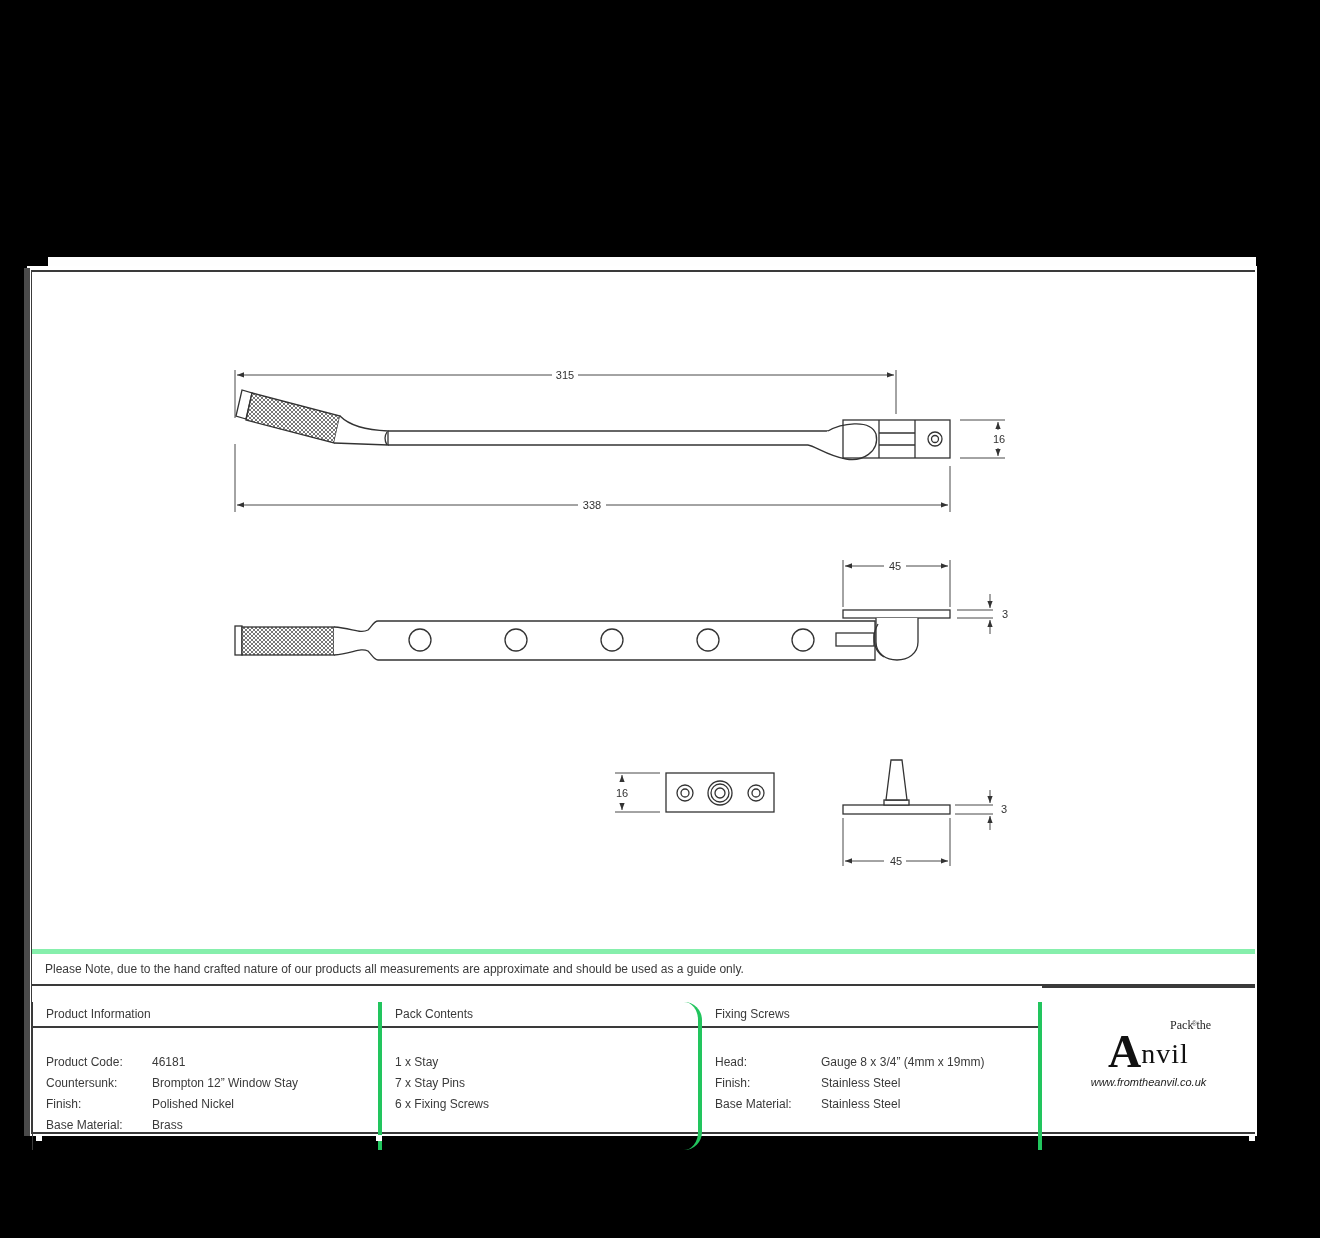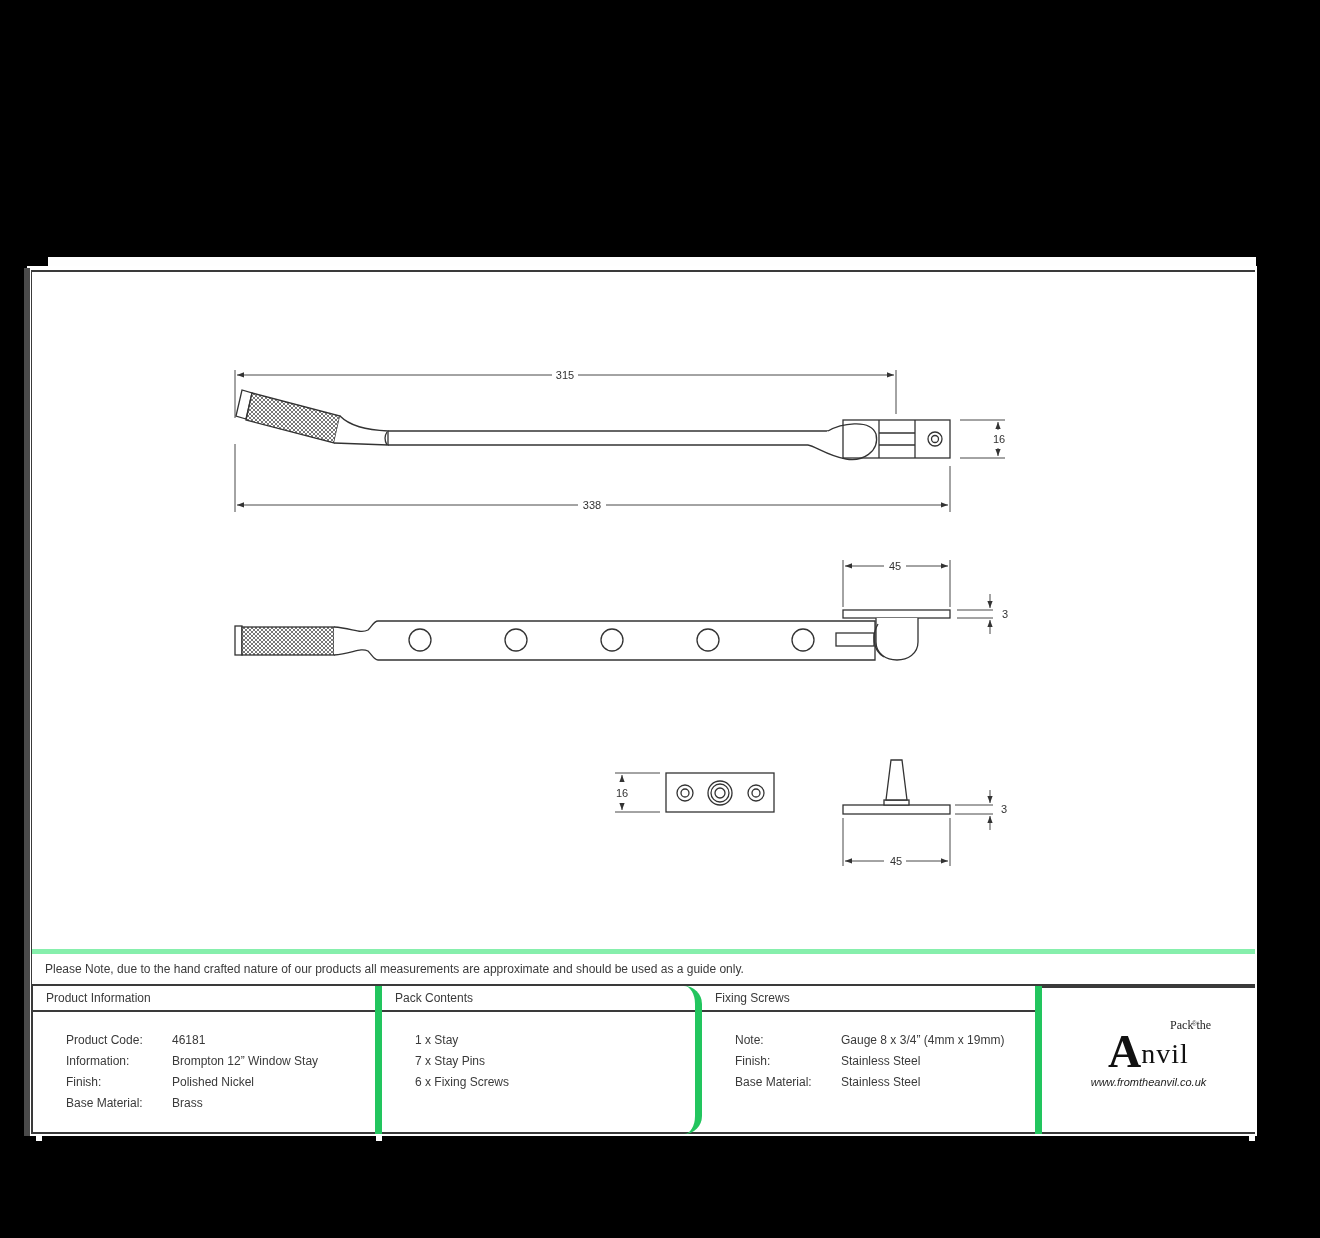--- a/index.html
+++ b/index.html
@@ -26,28 +26,28 @@
     .dim-text { font-family: "Liberation Sans", sans-serif; font-size: 11px; fill: #333333; }
     .note-row {
       position: absolute; left: 32px; top: 949px; width: 1223px; height: 37px;
       border-top: 5px solid #86efac; border-bottom: 2px solid #3a3a3a; box-sizing: border-box;
       display: flex; align-items: center; padding-left: 13px; font-size: 12px; color: #3a3a3a;
     }
     .table {
       position: absolute; left: 32px; top: 986px; width: 1223px; height: 148px;
     }
     .col {
-      position: absolute; top: 0; height: 148px; box-sizing: border-box;
-      border-right: 7px solid #22c55e;
+      position: absolute; top: 16px; height: 148px; box-sizing: border-box;
+      border-right: 4px solid #22c55e;
     }
     .col-head {
       height: 26px; border-bottom: 2px solid #3a3a3a; box-sizing: border-box;
       display: flex; align-items: center; padding-left: 13px; font-size: 12px; color: #3a3a3a;
     }
-    .col-body { padding: 18px 0 0 13px; margin-left: 20px; }
+    .col-body { padding: 24px 0 0 13px; }
     .kv { display: flex; font-size: 12px; color: #3a3a3a; height: 20.8px; align-items: center; }
     .kv .k { width: 106px; }
     .line { font-size: 12px; color: #3a3a3a; height: 20.8px; display: flex; align-items: center; }
     .logo-box {
       position: absolute; left: 1010px; top: 0; width: 213px; height: 148px;
       display: flex; flex-direction: column; align-items: center; justify-content: center;
     }
     .logo-main { display: flex; align-items: flex-end; position: relative; }
     .logo-anvil-a {
       font-family: "Liberation Serif", serif; font-weight: bold; font-size: 46px; line-height: 40px; color: #111;
@@ -189,21 +189,21 @@
 
 <div class="table">
   <div class="col" style="left:0; width:350px; border-left:1px solid #3a3a3a;">
     <div class="col-head">Product Information</div>
     <div class="col-body">
       <div class="kv">
           <span class="k">Product Code:</span>
           <span>46181</span>
         </div>
       <div class="kv">
-          <span class="k">Information:</span>
+          <span class="k">Countersunk:</span>
           <span>Brompton 12” Window Stay</span>
         </div>
       <div class="kv">
           <span class="k">Finish:</span>
           <span>Polished Nickel</span>
         </div>
       <div class="kv">
           <span class="k">Base Material:</span>
           <span>Brass</span>
         </div>
@@ -214,21 +214,21 @@
     <div class="col-body">
       <div class="line">1 x Stay</div>
       <div class="line">7 x Stay Pins</div>
       <div class="line">6 x Fixing Screws</div>
     </div>
   </div>
   <div class="col" style="left:670px; width:340px;">
     <div class="col-head">Fixing Screws</div>
     <div class="col-body">
       <div class="kv">
-          <span class="k">Note:</span>
+          <span class="k">Head:</span>
           <span>Gauge 8 x 3/4” (4mm x 19mm)</span>
         </div>
       <div class="kv">
           <span class="k">Finish:</span>
           <span>Stainless Steel</span>
         </div>
       <div class="kv">
           <span class="k">Base Material:</span>
           <span>Stainless Steel</span>
         </div>

